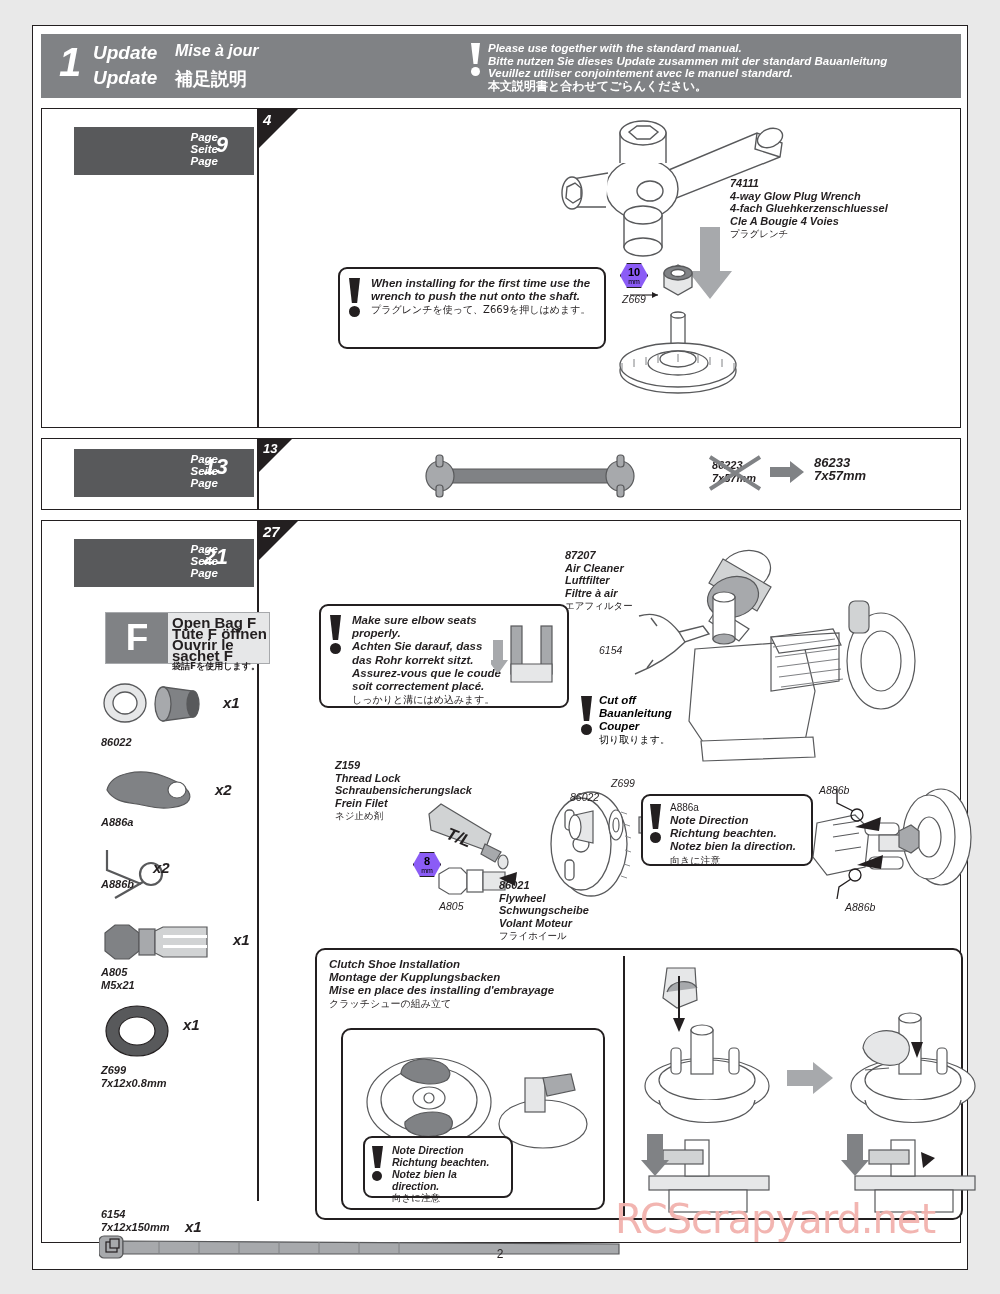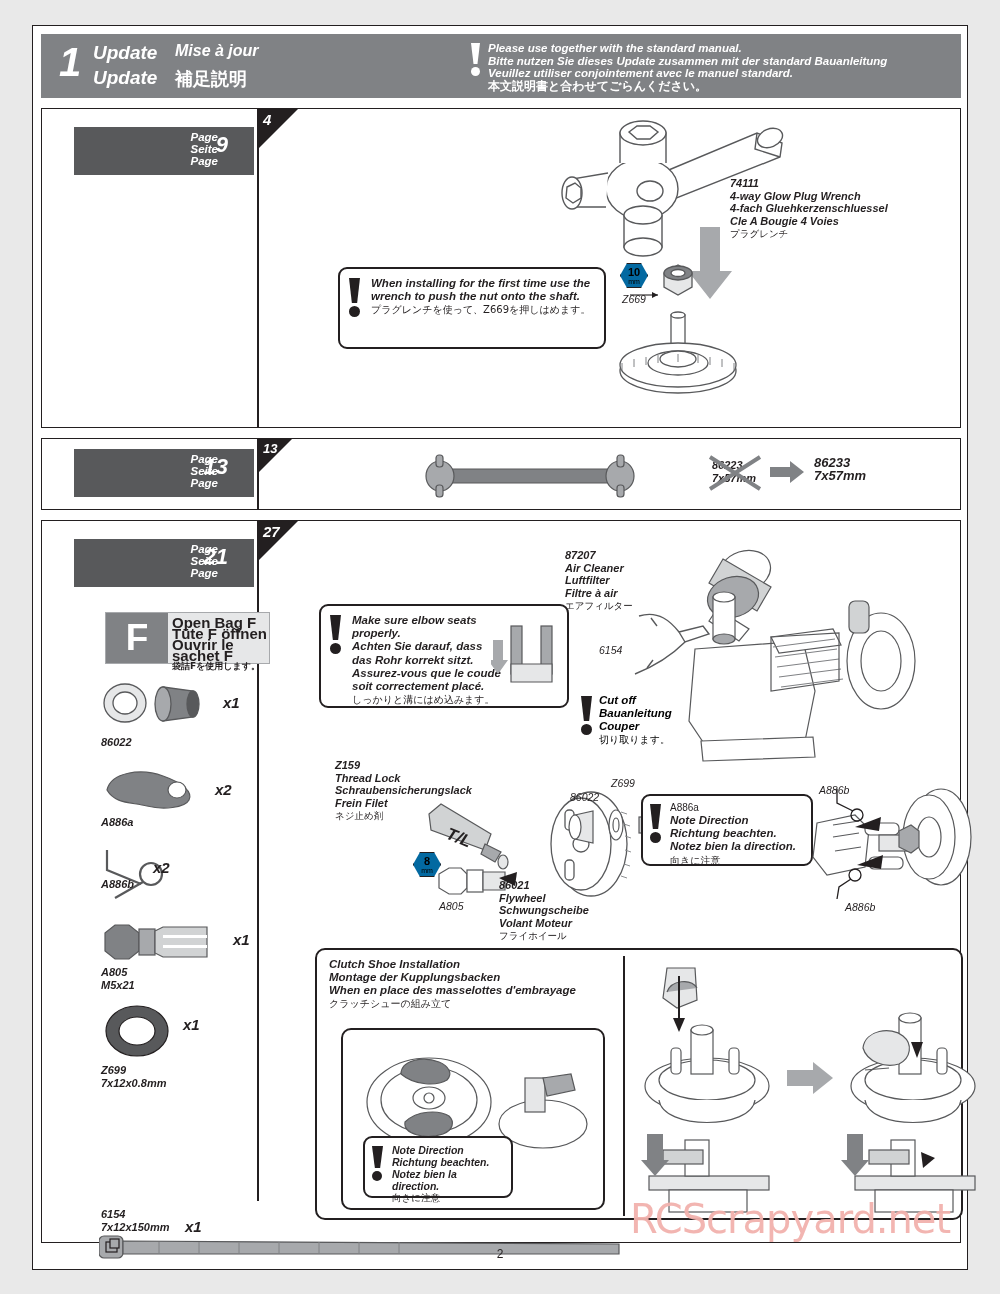--- a/index.html
+++ b/index.html
@@ -88,28 +88,28 @@
           font-size:37px; font-weight:bold; text-align:center; line-height:50px; }
   .bagtxt { position:absolute; left:66px; top:4px; }
   .bagtxt div { font-size:15px; font-weight:bold; line-height:11px; color:#231f20; }
   .bagtxt div.jp { font-style:normal; font-family:"DejaVu Sans", sans-serif; font-size:9px; line-height:11px;}
 
   .qty { position:absolute; font-size:15px; font-weight:bold; font-style:italic; color:#231f20; }
 
   .hexlabel {
     position:absolute; width:28px; height:25px; border:1.6px solid #231f20;
     clip-path:polygon(25% 0,75% 0,100% 50%,75% 100%,25% 100%,0 50%);
-    text-align:center; background:#0369a1;
+    text-align:center; background:#8b5cf6;
   }
   .hexlabel .n { font-size:11px; font-weight:bold; line-height:12px; display:block; margin-top:2px;}
   .hexlabel .u { font-size:7px; line-height:7px; display:block; }
 
   .footer-num { position:absolute; left:0; bottom:8px; width:100%; text-align:center; font-size:12px; color:#231f20; }
   .wmark {
-    position:absolute; left:630px; top:1196px; font-size:40px; color:#f2b2ad;
+    position:absolute; left:615px; top:1196px; font-size:40px; color:#f2b2ad;
     font-family:"DejaVu Sans", sans-serif; letter-spacing:-1px; opacity:.95;
   }
   svg { display:block; }
   .abs { position:absolute; }
 </style>
 </head>
 <body>
 
 <div class="page">
 
@@ -551,21 +551,21 @@
     <g fill="#231f20">
       <polygon points="62,56 88,46 86,60"></polygon>
       <polygon points="64,94 90,84 88,98"></polygon>
     </g>
   </svg>
 
   <div class="abs" style="left:282px;top:922px;width:648px;height:272px;border:2px solid #231f20;border-radius:10px;background:#fff;">
     <div style="position:absolute;left:12px;top:8px;">
       <div style="font-size:11.5px;font-weight:bold;font-style:italic;line-height:13px;color:#231f20;">Clutch Shoe Installation</div>
       <div style="font-size:11.5px;font-weight:bold;font-style:italic;line-height:13px;color:#231f20;">Montage der Kupplungsbacken</div>
-      <div style="font-size:11.5px;font-weight:bold;font-style:italic;line-height:13px;color:#231f20;">When en place des masselottes d'embrayage</div>
+      <div style="font-size:11.5px;font-weight:bold;font-style:italic;line-height:13px;color:#231f20;">Mise en place des installing d'embrayage</div>
       <div style="font-size:10px;font-family:'DejaVu Sans',sans-serif;line-height:14px;color:#231f20;">クラッチシューの組み立て</div>
     </div>
 
     <div style="position:absolute;left:24px;top:78px;width:264px;height:182px;border:2px solid #231f20;border-radius:10px;"></div>
     <svg class="abs" style="left:40px;top:88px;" width="240" height="120">
       <g fill="#fff" stroke="#58595b" stroke-width="1.2">
         <ellipse cx="72" cy="64" rx="62" ry="44"></ellipse>
         <ellipse cx="72" cy="62" rx="48" ry="33"></ellipse>
         <ellipse cx="72" cy="60" rx="16" ry="11"></ellipse>
         <circle cx="72" cy="60" r="5"></circle>

